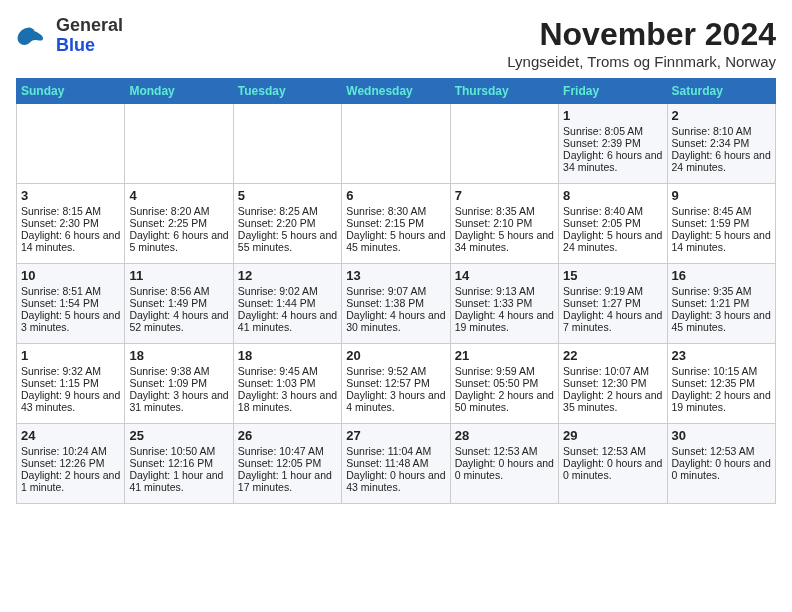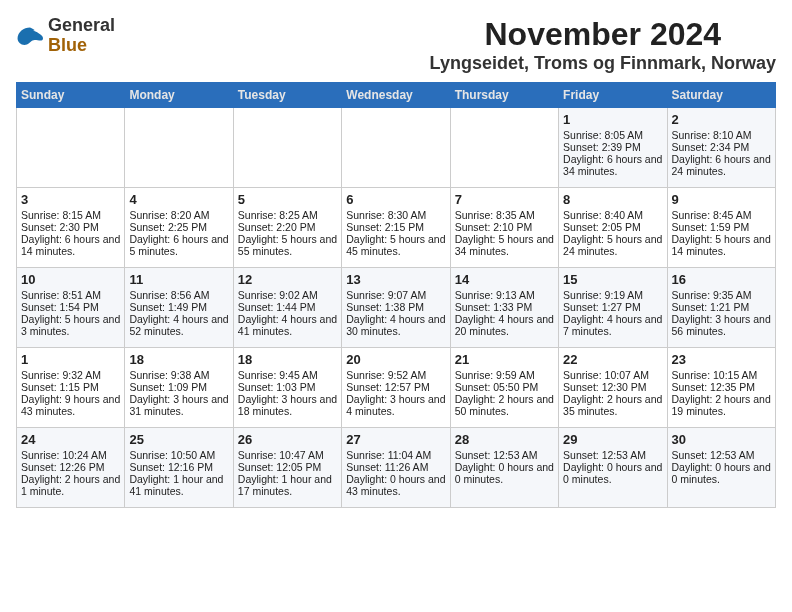--- a/index.html
+++ b/index.html
@@ -12,54 +12,53 @@
     }
     .header-area {
       display: flex;
       justify-content: space-between;
       align-items: flex-start;
       margin-bottom: 8px;
     }
     .logo {
       display: flex;
       align-items: center;
-      gap: 4px;
+      gap: 12px;
     }
     .logo-text {
       font-size: 18px;
       font-weight: bold;
       line-height: 1.1;
     }
     .logo-general { color: #333; }
-    .logo-blue { color: #a16207; }
+    .logo-blue { color: #1d4ed8; }
     .logo-bird {
       width: 28px;
       height: 24px;
     }
     .title-block {
-      text-align: center;
+      text-align: right;
     }
     .month-title {
       font-size: 32px;
       font-weight: bold;
       color: #222;
     }
     .location {
-      font-size: 18px;
+      font-size: 15px;
       color: #333;
-      font-weight: bold;
     }
     table {
       width: 100%;
       border-collapse: collapse;
       table-layout: fixed;
     }
     thead tr th {
       background: #2a6ebb;
-      color: #e5e5e5;
+      color: #5eead4;
       font-size: 12px;
       font-weight: bold;
       padding: 5px 4px;
       text-align: left;
       border: 1px solid #2a6ebb;
     }
     tbody tr td {
       border: 1px solid #ccc;
       vertical-align: top;
       padding: 4px 4px;
@@ -202,33 +201,33 @@
         <td>
           <span class="day-num">13</span>
           <div>Sunrise: 9:07 AM</div>
           <div>Sunset: 1:38 PM</div>
           <div>Daylight: 4 hours and 30 minutes.</div>
         </td>
         <td>
           <span class="day-num">14</span>
           <div>Sunrise: 9:13 AM</div>
           <div>Sunset: 1:33 PM</div>
-          <div>Daylight: 4 hours and 20 minutes.</div>
+          <div>Daylight: 4 hours and 19 minutes.</div>
         </td>
         <td>
           <span class="day-num">15</span>
           <div>Sunrise: 9:19 AM</div>
           <div>Sunset: 1:27 PM</div>
           <div>Daylight: 4 hours and 7 minutes.</div>
         </td>
         <td>
           <span class="day-num">16</span>
           <div>Sunrise: 9:35 AM</div>
           <div>Sunset: 1:21 PM</div>
-          <div>Daylight: 3 hours and 56 minutes.</div>
+          <div>Daylight: 3 hours and 45 minutes.</div>
         </td>
       </tr>
       <tr>
         <td>
           <span class="day-num">1</span>
           <div>Sunrise: 9:32 AM</div>
           <div>Sunset: 1:15 PM</div>
           <div>Daylight: 9 hours and 43 minutes.</div>
         </td>
         <td>
@@ -283,21 +282,21 @@
         </td>
         <td>
           <span class="day-num">26</span>
           <div>Sunrise: 10:47 AM</div>
           <div>Sunset: 12:05 PM</div>
           <div>Daylight: 1 hour and 17 minutes.</div>
         </td>
         <td>
           <span class="day-num">27</span>
           <div>Sunrise: 11:04 AM</div>
-          <div>Sunset: 11:26 AM</div>
+          <div>Sunset: 11:48 AM</div>
           <div>Daylight: 0 hours and 43 minutes.</div>
         </td>
         <td>
           <span class="day-num">28</span>
           <div>Sunset: 12:53 AM</div>
           <div>Daylight: 0 hours and 0 minutes.</div>
         </td>
         <td>
           <span class="day-num">29</span>
           <div>Sunset: 12:53 AM</div>

